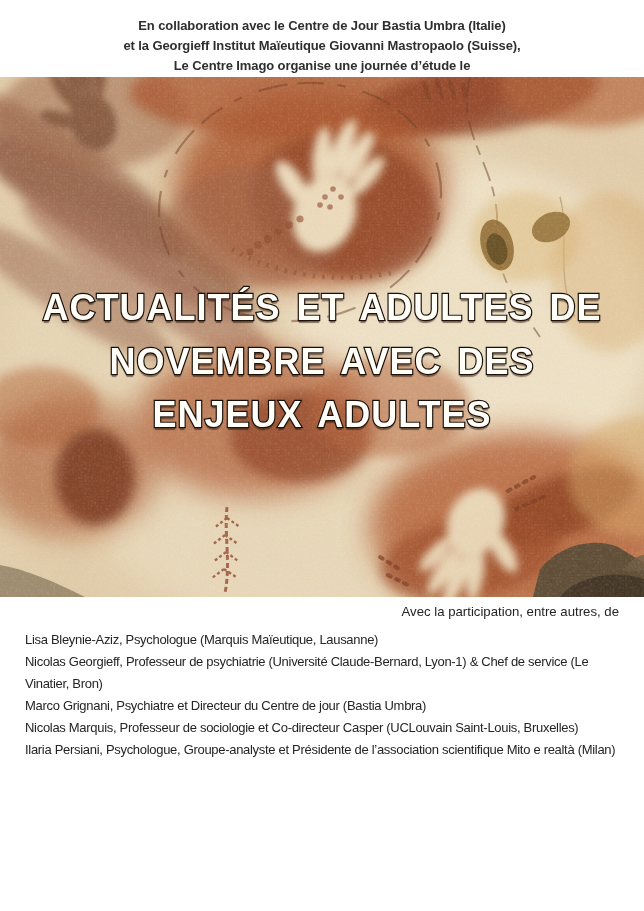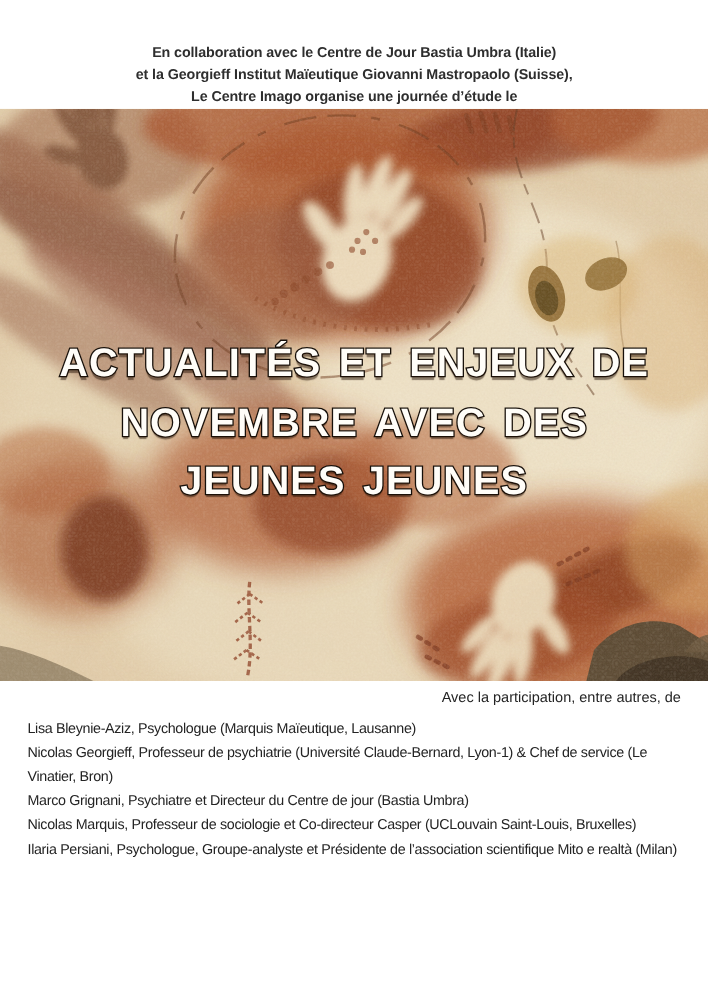--- a/index.html
+++ b/index.html
@@ -7,21 +7,21 @@
   .page{
     position:relative;
     width:644px; height:911px;
     margin:0 auto;
     background:var(--page-bg,#ffffff);
     font-family:"Liberation Sans", sans-serif;
     overflow:hidden;
   }
   
   .intro{
-    padding-top:38px;
+    padding-top:16px;
     text-align:center;
     color:var(--ink,#2e2e2e);
   }
   .intro p{
     font-size:13px;
     line-height:20px;
     font-weight:600;
     letter-spacing:-0.1px;
   }
   
@@ -200,23 +200,23 @@
 
       <path d="M533 520 L540 492 C 560 468 592 460 618 470 L644 486 L644 520 Z" fill="#5a4933"></path>
       <path d="M560 520 C 575 500 615 492 644 502 L644 520 Z" fill="#3b2f20" opacity="0.9"></path>
       <path d="M623 494 C 630 482 640 478 644 478 L644 494 Z" fill="#6b5940" opacity="0.8"></path>
 
       <rect width="644" height="520" filter="url(#speckW)" opacity="0.30"></rect>
       <rect width="644" height="520" filter="url(#speckB)" opacity="0.20"></rect>
     </svg>
 
     <div class="title-overlay">
-      <div class="tline">ACTUALITÉS ET ENJEUX DE</div>
+      <div class="tline">ACTUALITÉS ET ADULTES DE</div>
       <div class="tline">NOVEMBRE AVEC DES</div>
-      <div class="tline">JEUNES JEUNES</div>
+      <div class="tline">ENJEUX ADULTES</div>
     </div>
   </figure>
 
   <section class="participants">
     <p class="p-heading">Avec la participation, entre autres, de</p>
     <p class="p-entry">Lisa Bleynie-Aziz, Psychologue (Marquis Maïeutique, Lausanne)</p>
     <p class="p-entry">Nicolas Georgieff, Professeur de psychiatrie (Université Claude-Bernard, Lyon-1) &amp; Chef de service (Le Vinatier, Bron)</p>
     <p class="p-entry">Marco Grignani, Psychiatre et Directeur du Centre de jour (Bastia Umbra)</p>
     <p class="p-entry">Nicolas Marquis, Professeur de sociologie et Co-directeur Casper (UCLouvain Saint-Louis, Bruxelles)</p>
     <p class="p-entry">Ilaria Persiani, Psychologue, Groupe-analyste et Présidente de l’association scientifique Mito e realtà (Milan)</p>

